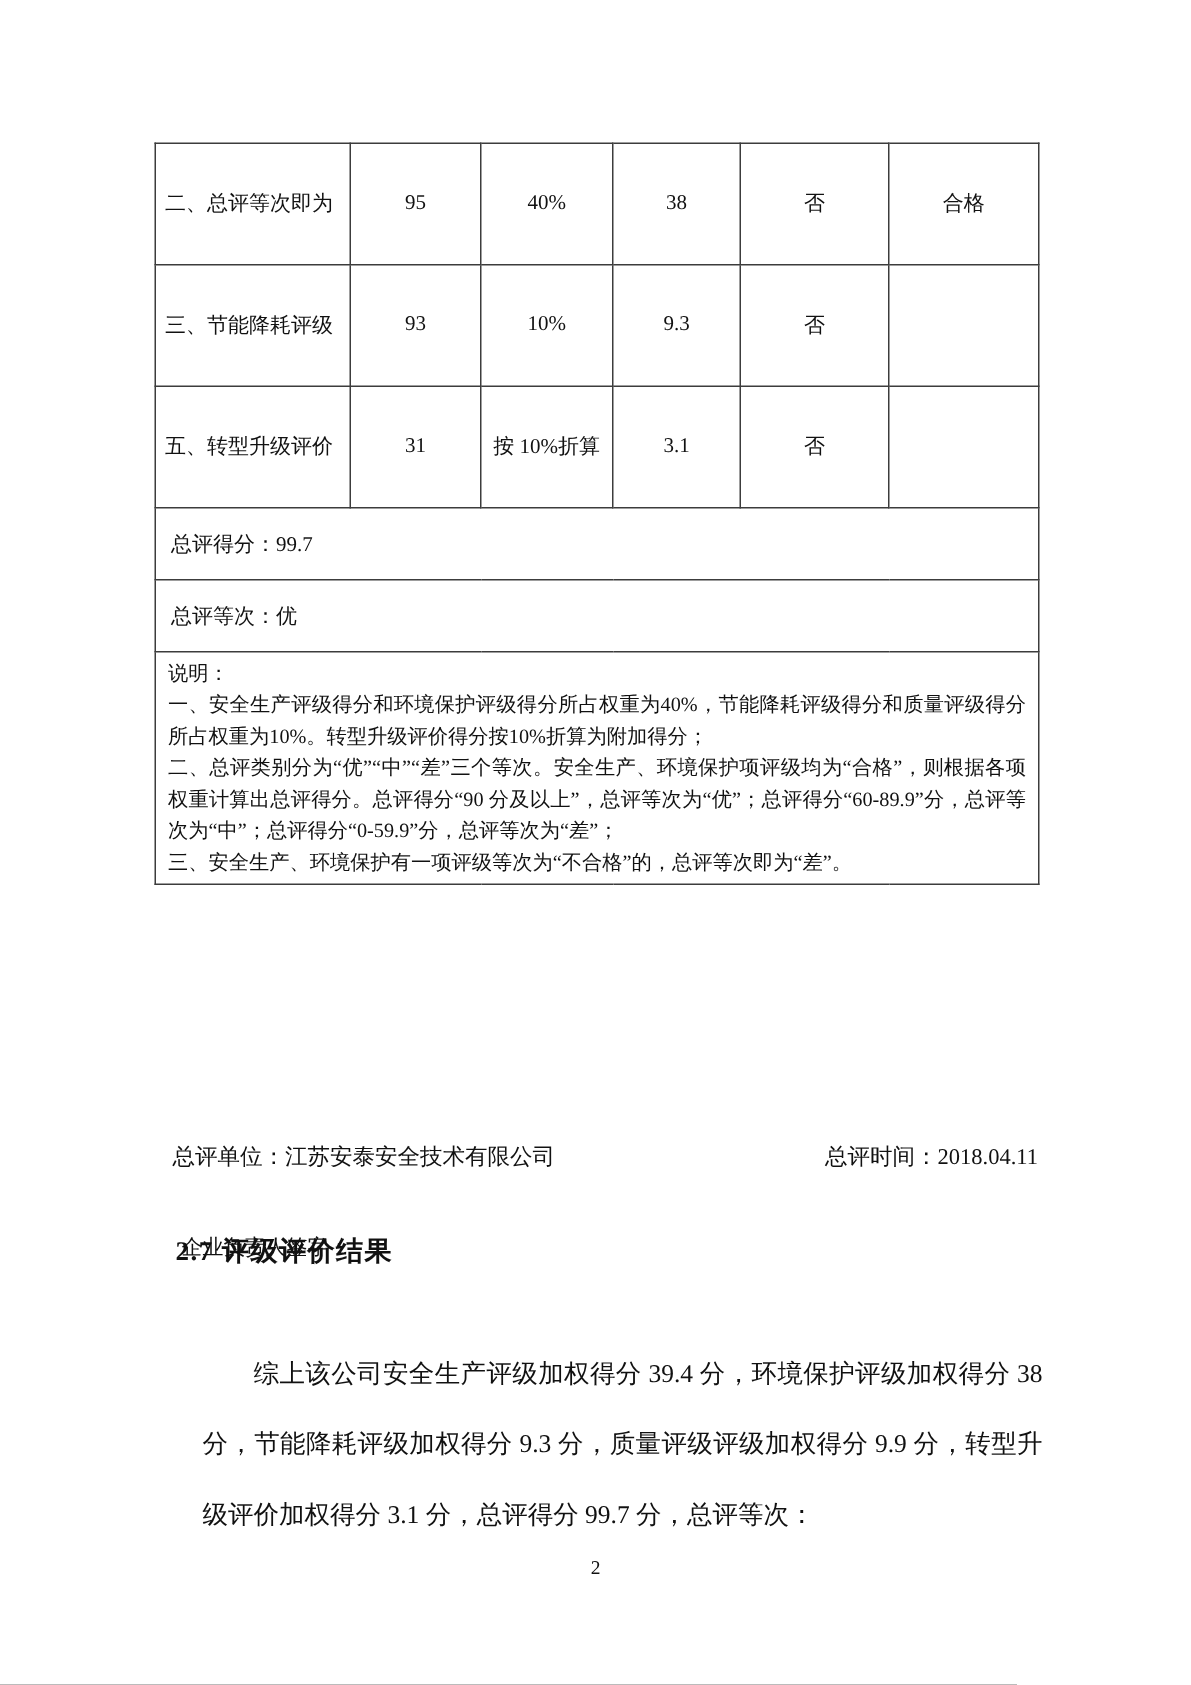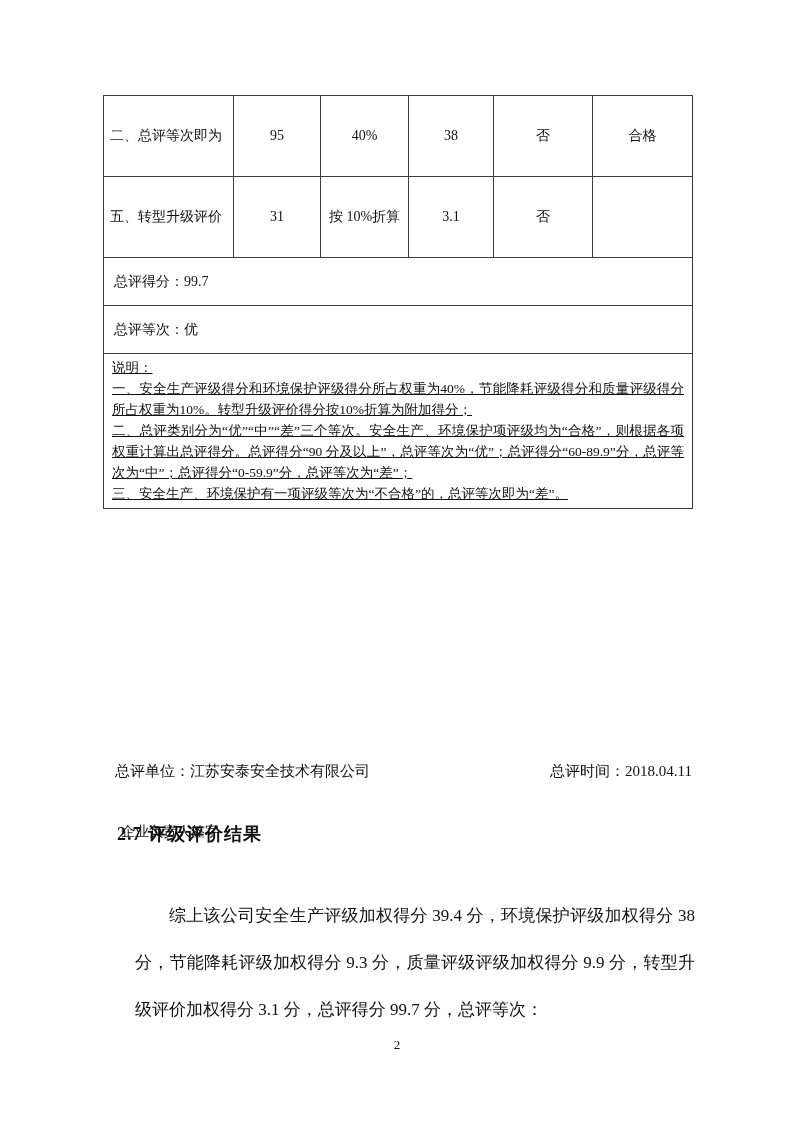--- a/index.html
+++ b/index.html
@@ -29,21 +29,20 @@
     padding: 2px 6px;
   }
   td.c-item { text-align: left; padding-left: 10px; }
   td.c-mid  { text-align: center; }
   tr.data-row { height: 81px; }
   tr.summary-row { height: 48px; }
   tr.summary-row td { text-align: left; padding-left: 10px; }
   tr.notes-row td {
     vertical-align: top;
     padding: 3px 8px 4px 8px;
-    text-decoration: underline;
   }
   .notes-title {
     font-size: 13.5px;
     line-height: 21px;
   }
   .note-item {
     font-size: 13.5px;
     line-height: 21px;
     text-align: justify;
   }
@@ -107,20 +106,28 @@
     <tbody>
       <tr class="data-row">
         <td class="c-item">二、总评等次即为</td>
         <td class="c-mid">95</td>
         <td class="c-mid">40%</td>
         <td class="c-mid">38</td>
         <td class="c-mid">否</td>
         <td class="c-mid">合格</td>
       </tr>
       <tr class="data-row">
+        <td class="c-item">三、节能降耗评级</td>
+        <td class="c-mid">93</td>
+        <td class="c-mid">10%</td>
+        <td class="c-mid">9.3</td>
+        <td class="c-mid">否</td>
+        <td class="c-mid"></td>
+      </tr>
+      <tr class="data-row">
         <td class="c-item">五、转型升级评价</td>
         <td class="c-mid">31</td>
         <td class="c-mid">按 10%折算</td>
         <td class="c-mid">3.1</td>
         <td class="c-mid">否</td>
         <td class="c-mid"></td>
       </tr>
       <tr class="summary-row">
         <td colspan="6"><span>总评得分：</span><span>99.7</span></td>
       </tr>

